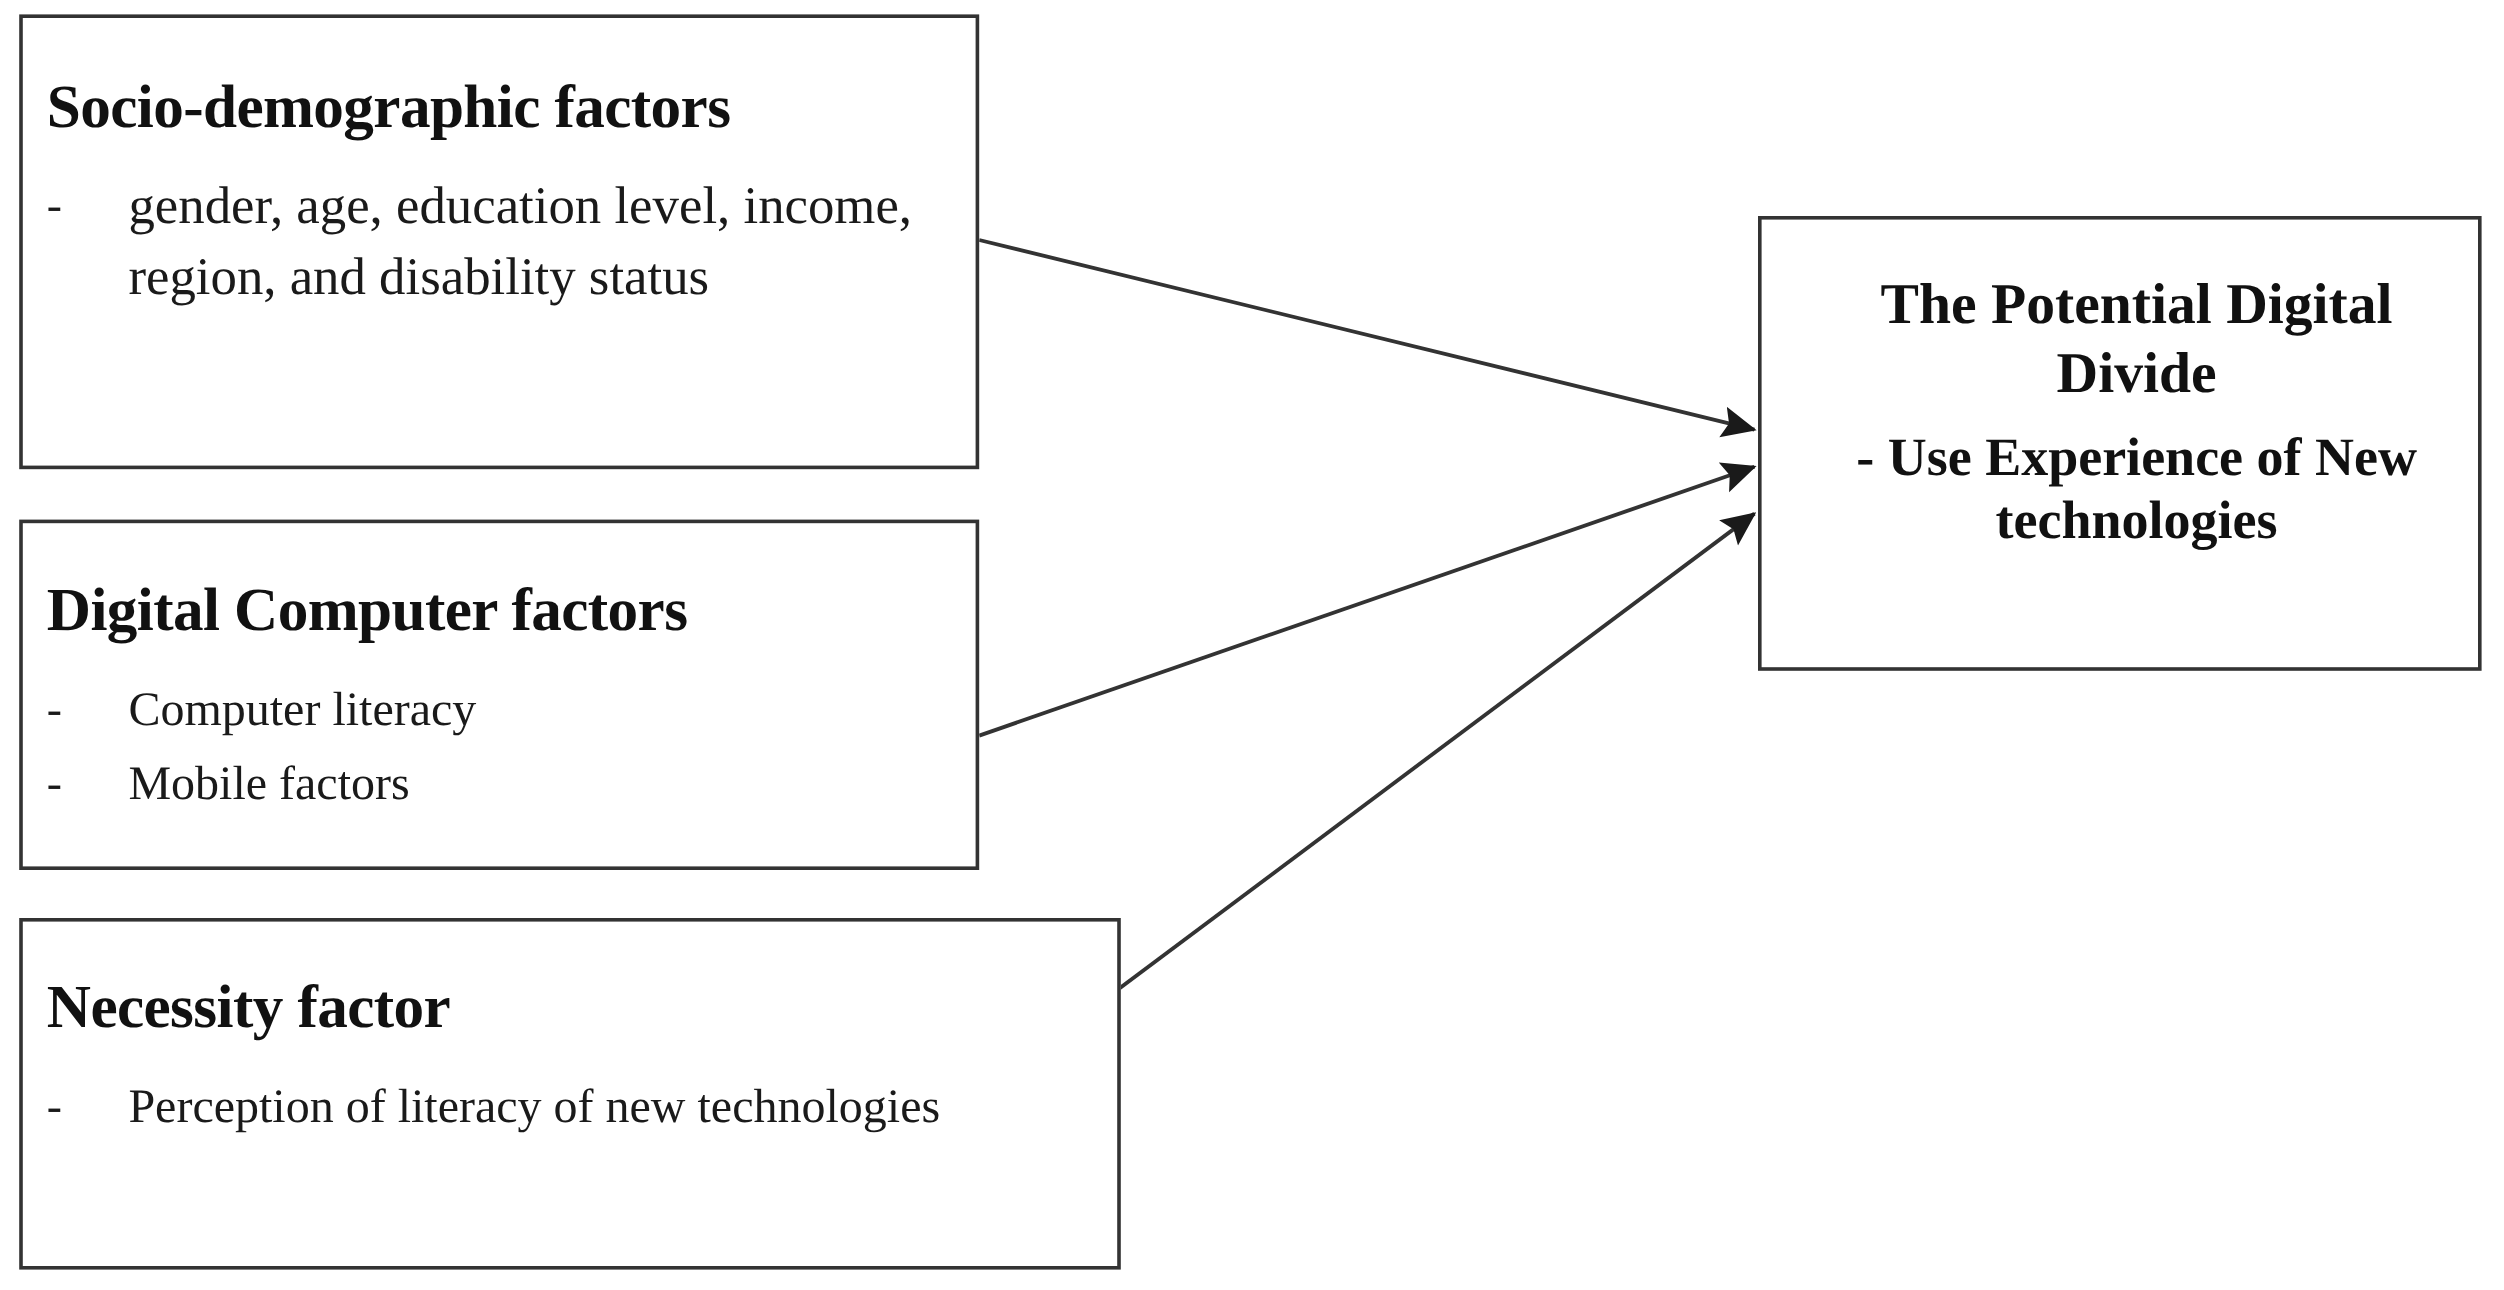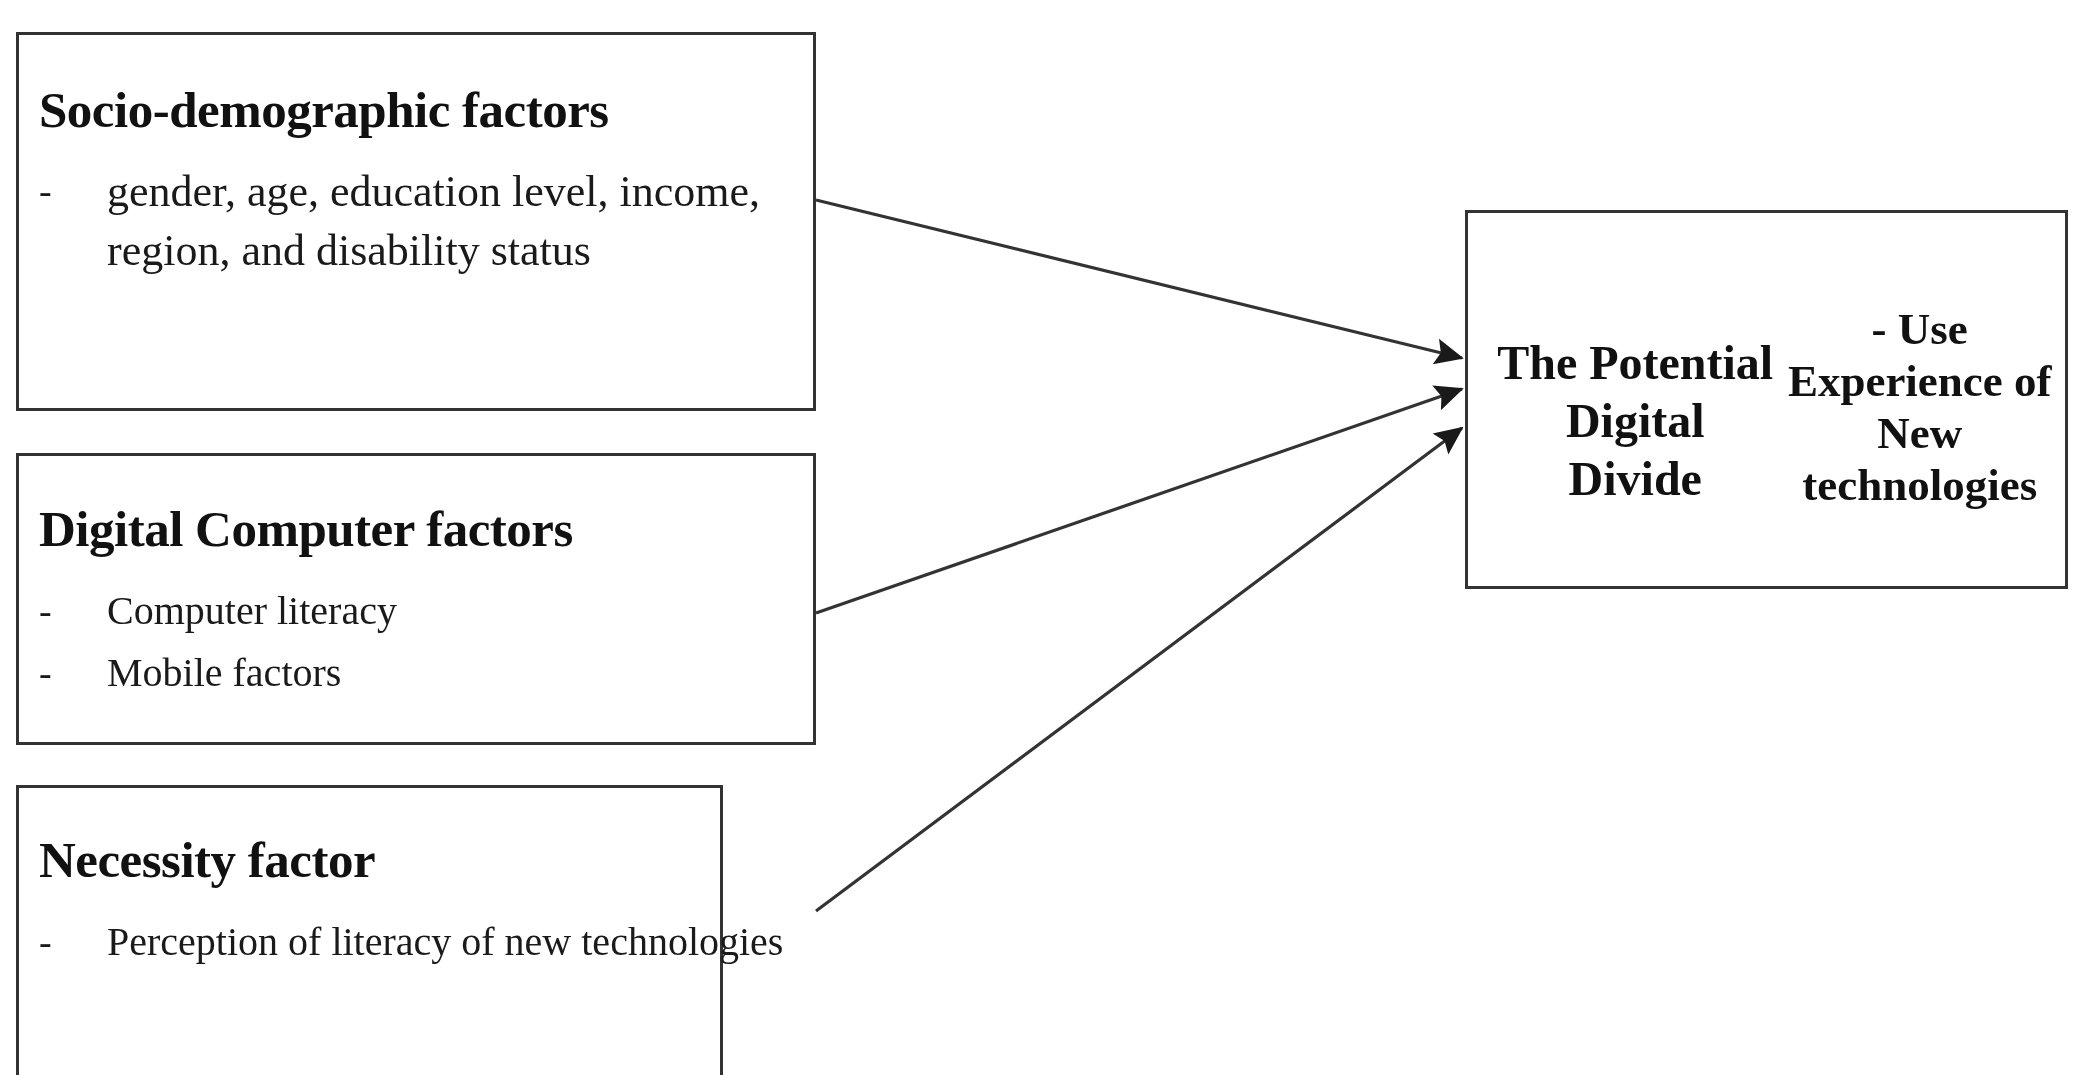--- a/index.html
+++ b/index.html
@@ -15,21 +15,20 @@
     background: #ffffff;
     overflow: hidden;
     font-family: "Liberation Serif", "DejaVu Serif", serif;
     color: #1a1a1a;
   }
   .box {
     position: absolute;
     box-sizing: border-box;
     border: 3px solid #333333;
     background: #ffffff;
-    margin-top: 20px;
   }
   .box-title {
     font-weight: bold;
     color: #111111;
     white-space: nowrap;
   }
   .bullet-row {
     display: flex;
     align-items: flex-start;
   }
@@ -88,21 +87,21 @@
     top: 124px;
     width: 760px;
   }
   #box-literacy .bullet-dash { width: 68px; font-size: 38px; line-height: 62px; }
   #box-literacy .bullet-text { font-size: 40px; line-height: 62px; }
 
   
   #box-necessity {
     left: 16px;
     top: 765px;
-    width: 707px;
+    width: 918px;
     height: 293px;
   }
   #box-necessity .box-title {
     position: absolute;
     left: 20px;
     top: 44px;
     font-size: 51px;
     line-height: 56px;
     letter-spacing: -0.5px;
   }
@@ -111,25 +110,25 @@
     left: 20px;
     top: 124px;
     width: 760px;
   }
   #box-necessity .bullet-dash { width: 68px; font-size: 38px; line-height: 60px; }
   #box-necessity .bullet-text { font-size: 40px; line-height: 60px; }
 
   
   #box-outcome {
     left: 1465px;
-    top: 190px;
+    top: 180px;
     width: 603px;
     height: 379px;
     display: flex;
-    flex-direction: row;
+    flex-direction: column;
     align-items: center;
     justify-content: flex-start;
     padding-left: 28px;
   }
   #box-outcome .outcome-title {
     margin-top: 42px;
     font-weight: bold;
     font-size: 48px;
     line-height: 58px;
     text-align: center;

